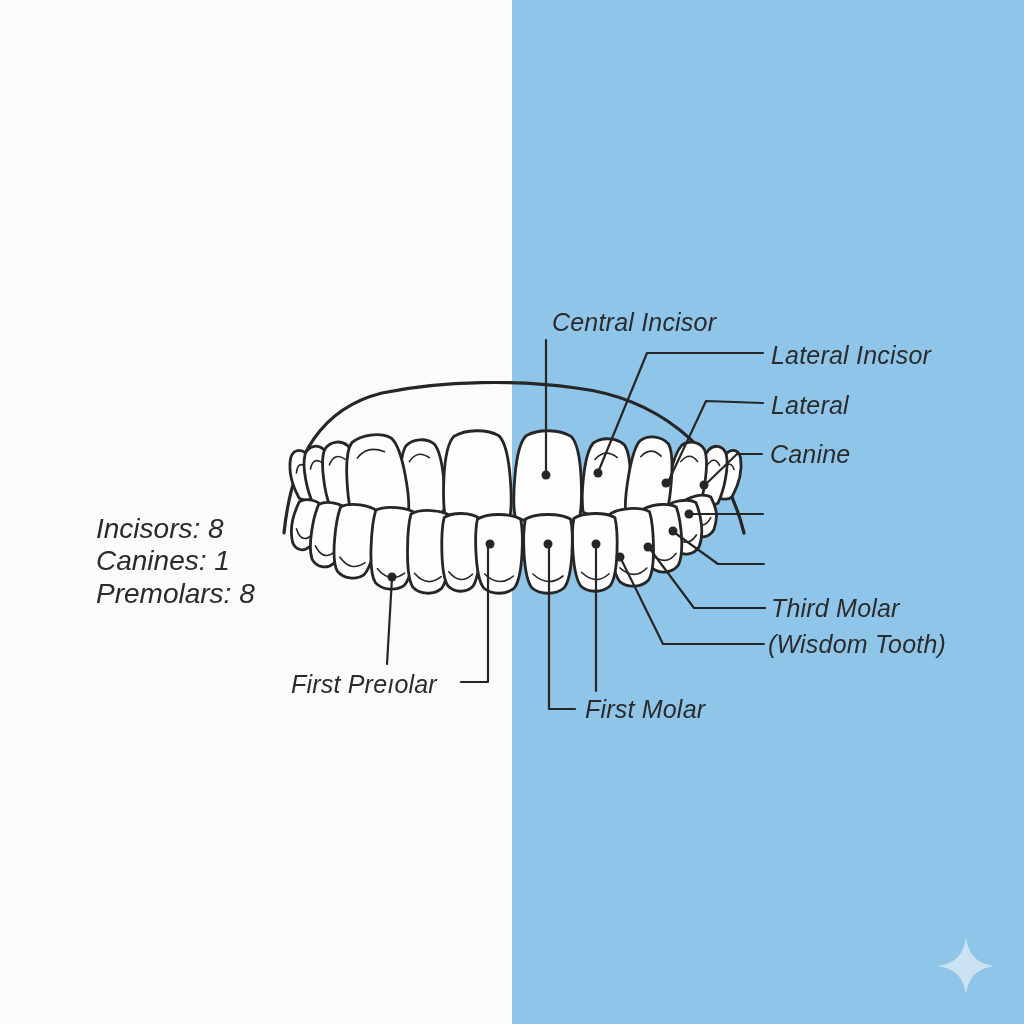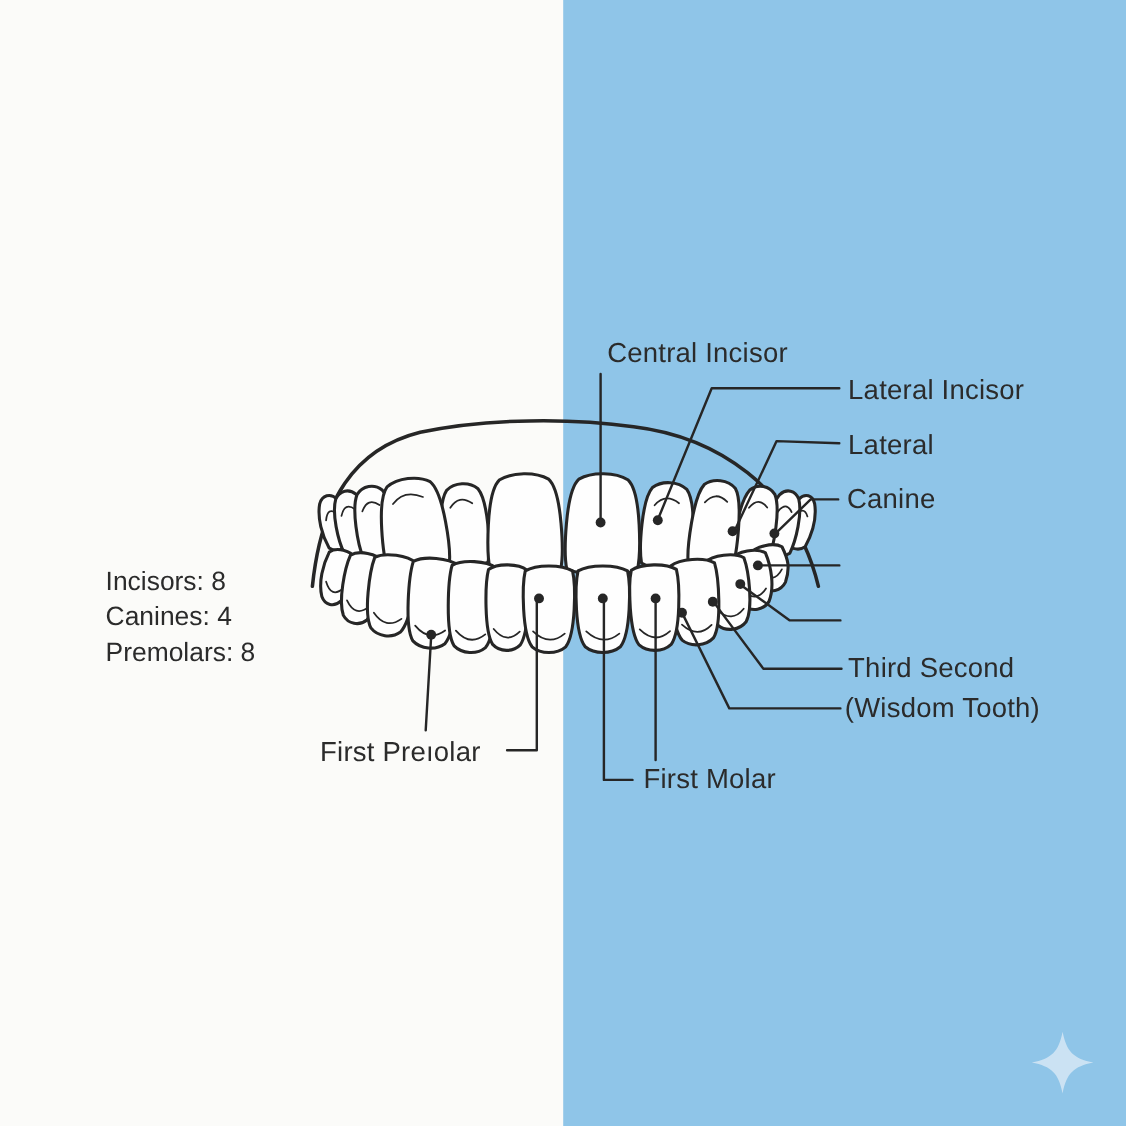--- a/index.html
+++ b/index.html
@@ -1,30 +1,30 @@
 <!DOCTYPE html>
 <html style="--bg-left: #fbfbf9; --bg-right: #8fc5e8; --ink-text: #2b2b2b;"><head>
 <meta charset="utf-8">
 <style>
   html,body{margin:0;padding:0;}
   body{width:1024px;height:1024px;overflow:hidden;font-family:"Liberation Sans",sans-serif;}
-  .stage{position:relative;width:1024px;height:1024px;background:var(--bg-left,#fbfbf9);}
+  .stage{position:relative;width:1024px;height:1024px;background:var(--bg-left,#fbfbf9);font-style:italic;}
   .bg-right{position:absolute;top:0;left:512px;width:512px;height:1024px;background:var(--bg-right,#8fc5e8);}
   svg.art{position:absolute;inset:0;width:1024px;height:1024px;}
   .label{
     position:absolute;
     transform:translateY(-50%);
     font-size:25px;
     letter-spacing:.2px;
     color:var(--ink-text,#2b2b2b);
     white-space:nowrap;
   }
   .stats{
     position:absolute;left:96px;top:513px;
-    font-size:24px;line-height:32.4px;color:var(--ink-text,#2b2b2b);
+    font-size:28px;line-height:32.4px;color:var(--ink-text,#2b2b2b);
   }
 </style>
 </head>
 <body>
 
 <div class="stage">
   <div class="bg-right"></div>
 
   <svg class="art" viewBox="0 0 1024 1024">
     <g id="arch">
@@ -258,23 +258,23 @@
         <circle cx="596" cy="544" r="4.5" fill="#262626"></circle>
         <circle cx="392" cy="577" r="4.5" fill="#262626"></circle>
       </g>
     <path id="sparkle" d="M966,938 C969.5,956 976,962.5 994,966 C976,969.5 969.5,976 966,994 C962.5,976 956,969.5 938,966 C956,962.5 962.5,956 966,938 Z" fill="#cbe2f3"></path>
   </svg>
 
   <div class="label" style="left:552px;top:322px">Central Incisor</div>
   <div class="label" style="left:771px;top:355px">Lateral Incisor</div>
   <div class="label" style="left:771px;top:405px">Lateral</div>
   <div class="label" style="left:770px;top:454px">Canine</div>
-  <div class="label" style="left:771px;top:608px">Third Second</div>
+  <div class="label" style="left:771px;top:608px">Third Molar</div>
   <div class="label" style="left:768px;top:644px">(Wisdom Tooth)</div>
   <div class="label" style="left:291px;top:684px">First Preıolar</div>
   <div class="label" style="left:585px;top:709px">First Molar</div>
 
   <div class="stats">
     <div>Incisors: 8</div>
-    <div>Canines: 4</div>
+    <div>Canines: 1</div>
     <div>Premolars: 8</div>
   </div>
 </div>
 
 </body></html>

